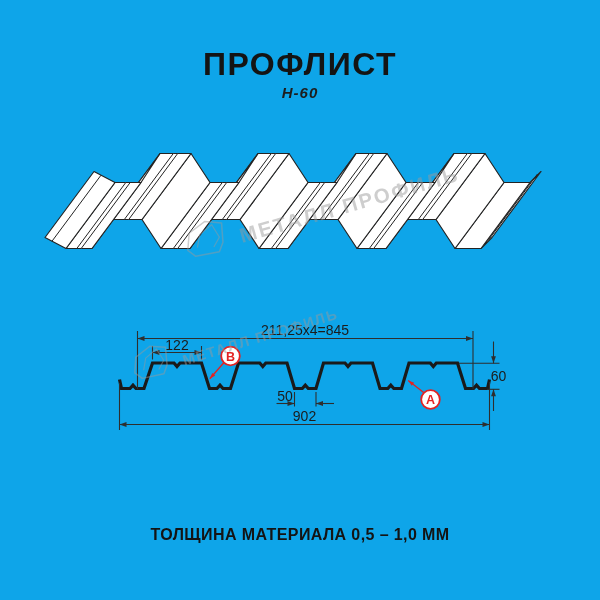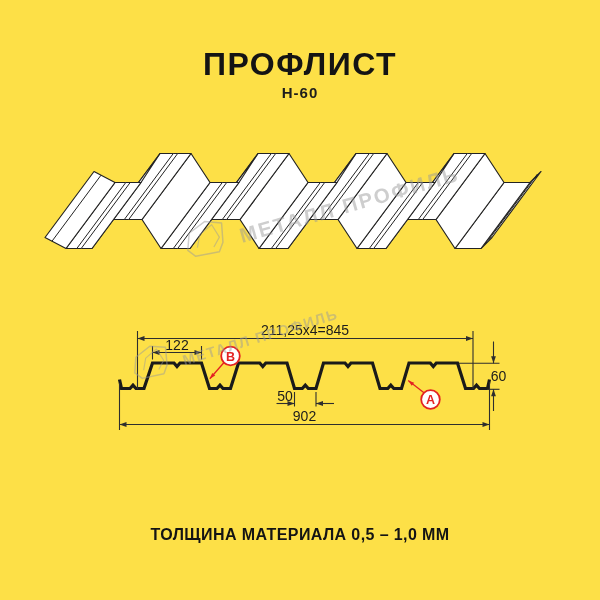--- a/index.html
+++ b/index.html
@@ -1,21 +1,21 @@
 <!DOCTYPE html>
 <html><head>
 <meta charset="utf-8">
 <style>
   html,body{margin:0;padding:0;background:#fff;}
-  .page{position:relative;width:600px;height:600px;background:#fde047;overflow:hidden;
+  .page{position:relative;width:600px;height:600px;background:#0ea5e9;overflow:hidden;
         font-family:"Liberation Sans","DejaVu Sans",sans-serif;}
   .title{position:absolute;top:46px;left:0;right:0;text-align:center;
          font-size:32px;font-weight:800;letter-spacing:1.5px;color:#141414;}
   .subtitle{position:absolute;top:84px;left:0;right:0;text-align:center;
-            font-size:15px;font-weight:700;letter-spacing:1px;color:#1d1d1d;}
+            font-size:15px;font-weight:700;letter-spacing:1px;color:#1d1d1d;font-style:italic;}
   .footer{position:absolute;top:526px;left:0;right:0;text-align:center;
           font-size:16px;font-weight:700;letter-spacing:.4px;color:#141414;}
   svg{position:absolute;left:0;top:0;}
   text{font-family:"Liberation Sans","DejaVu Sans",sans-serif;}
 </style>
 </head>
 <body>
 
 <div class="page">
   <div class="title">ПРОФЛИСТ</div>

